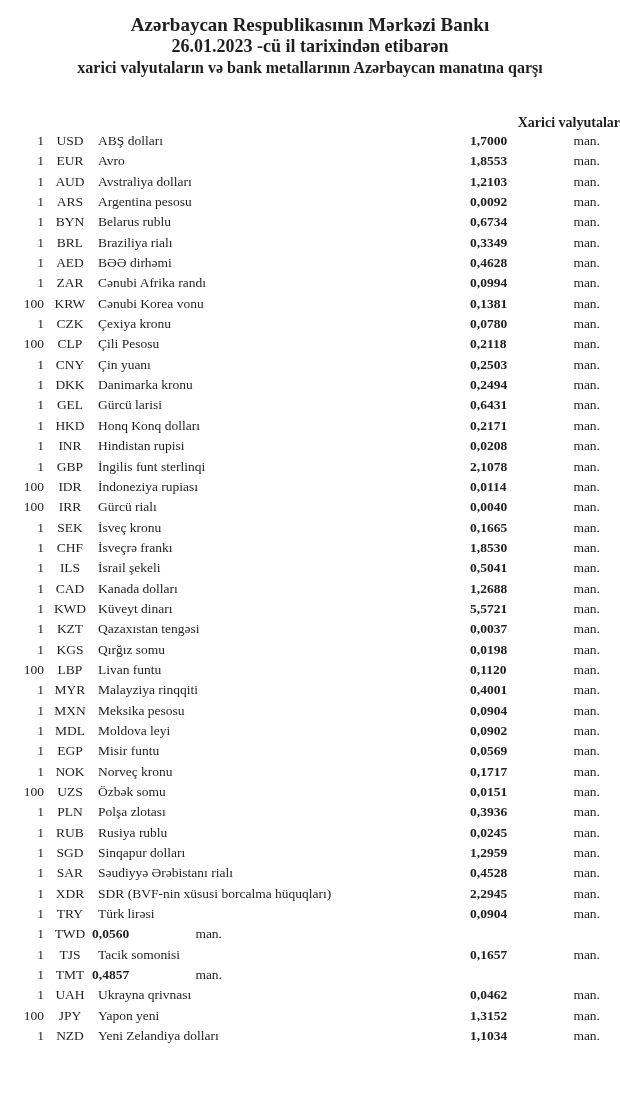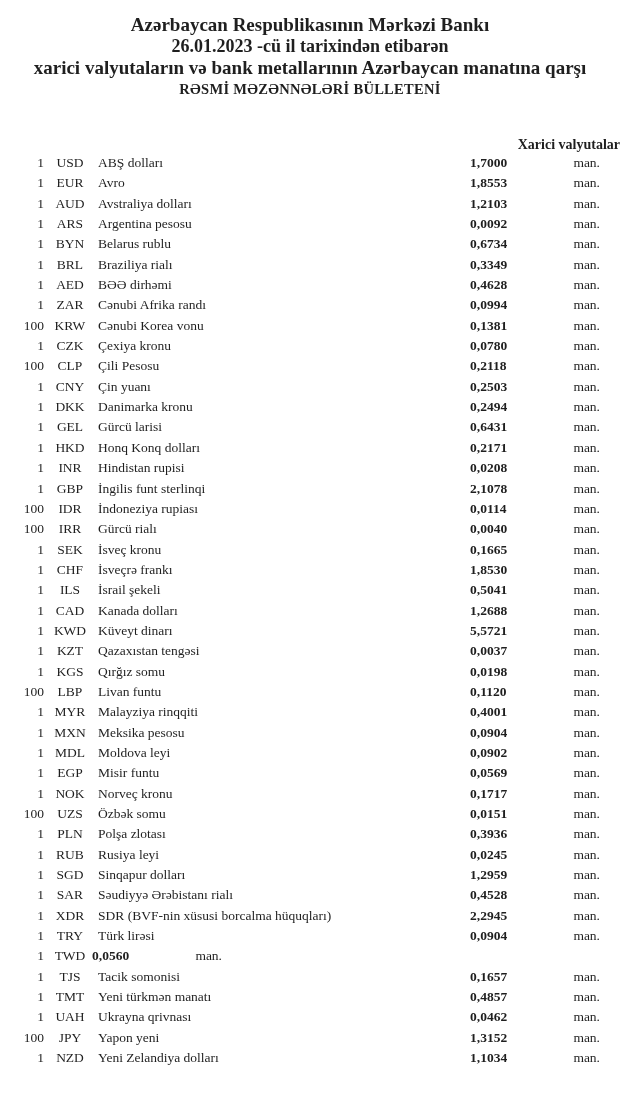--- a/index.html
+++ b/index.html
@@ -24,21 +24,21 @@
     font-size: 19px;
     font-weight: bold;
     line-height: 22px;
   }
   .date-line {
     font-size: 18px;
     font-weight: bold;
     line-height: 21px;
   }
   .subtitle-line {
-    font-size: 19px;
+    font-size: 16px;
     font-weight: bold;
     line-height: 21px;
   }
   .bulletin-title {
     font-size: 14.5px;
     font-weight: bold;
     line-height: 22px;
     letter-spacing: 0.3px;
   }
   .section-title {
@@ -90,21 +90,20 @@
 </style>
 </head>
 <body>
 
 <div class="page">
 
   <div class="doc-header">
     <div class="bank-name">Azərbaycan Respublikasının Mərkəzi Bankı</div>
     <div class="date-line">26.01.2023 -cü il tarixindən etibarən</div>
     <div class="subtitle-line">xarici valyutaların və bank metallarının Azərbaycan manatına qarşı</div>
-    <div class="bulletin-title">RƏSMİ MƏZƏNNƏLƏRİ BÜLLETENİ</div>
   </div>
 
   <div class="section-title">Xarici valyutalar</div>
 
   <div class="rates-table">
     <div class="rate-row">
       <span class="col-qty">1</span>
       <span class="col-code">USD</span>
       <span class="col-name">ABŞ dolları</span>
       <span class="col-rate">1,7000</span>
@@ -371,21 +370,21 @@
       <span class="col-qty">1</span>
       <span class="col-code">PLN</span>
       <span class="col-name">Polşa zlotası</span>
       <span class="col-rate">0,3936</span>
       <span class="col-unit">man.</span>
     </div>
 
     <div class="rate-row">
       <span class="col-qty">1</span>
       <span class="col-code">RUB</span>
-      <span class="col-name">Rusiya leyi</span>
+      <span class="col-name">Rusiya rublu</span>
       <span class="col-rate">0,0245</span>
       <span class="col-unit">man.</span>
     </div>
 
     <div class="rate-row">
       <span class="col-qty">1</span>
       <span class="col-code">SGD</span>
       <span class="col-name">Sinqapur dolları</span>
       <span class="col-rate">1,2959</span>
       <span class="col-unit">man.</span>
@@ -426,21 +425,20 @@
       <span class="col-qty">1</span>
       <span class="col-code">TJS</span>
       <span class="col-name">Tacik somonisi</span>
       <span class="col-rate">0,1657</span>
       <span class="col-unit">man.</span>
     </div>
 
     <div class="rate-row">
       <span class="col-qty">1</span>
       <span class="col-code">TMT</span>
-      <span class="col-name">Yeni türkmən manatı</span>
       <span class="col-rate">0,4857</span>
       <span class="col-unit">man.</span>
     </div>
 
     <div class="rate-row">
       <span class="col-qty">1</span>
       <span class="col-code">UAH</span>
       <span class="col-name">Ukrayna qrivnası</span>
       <span class="col-rate">0,0462</span>
       <span class="col-unit">man.</span>

